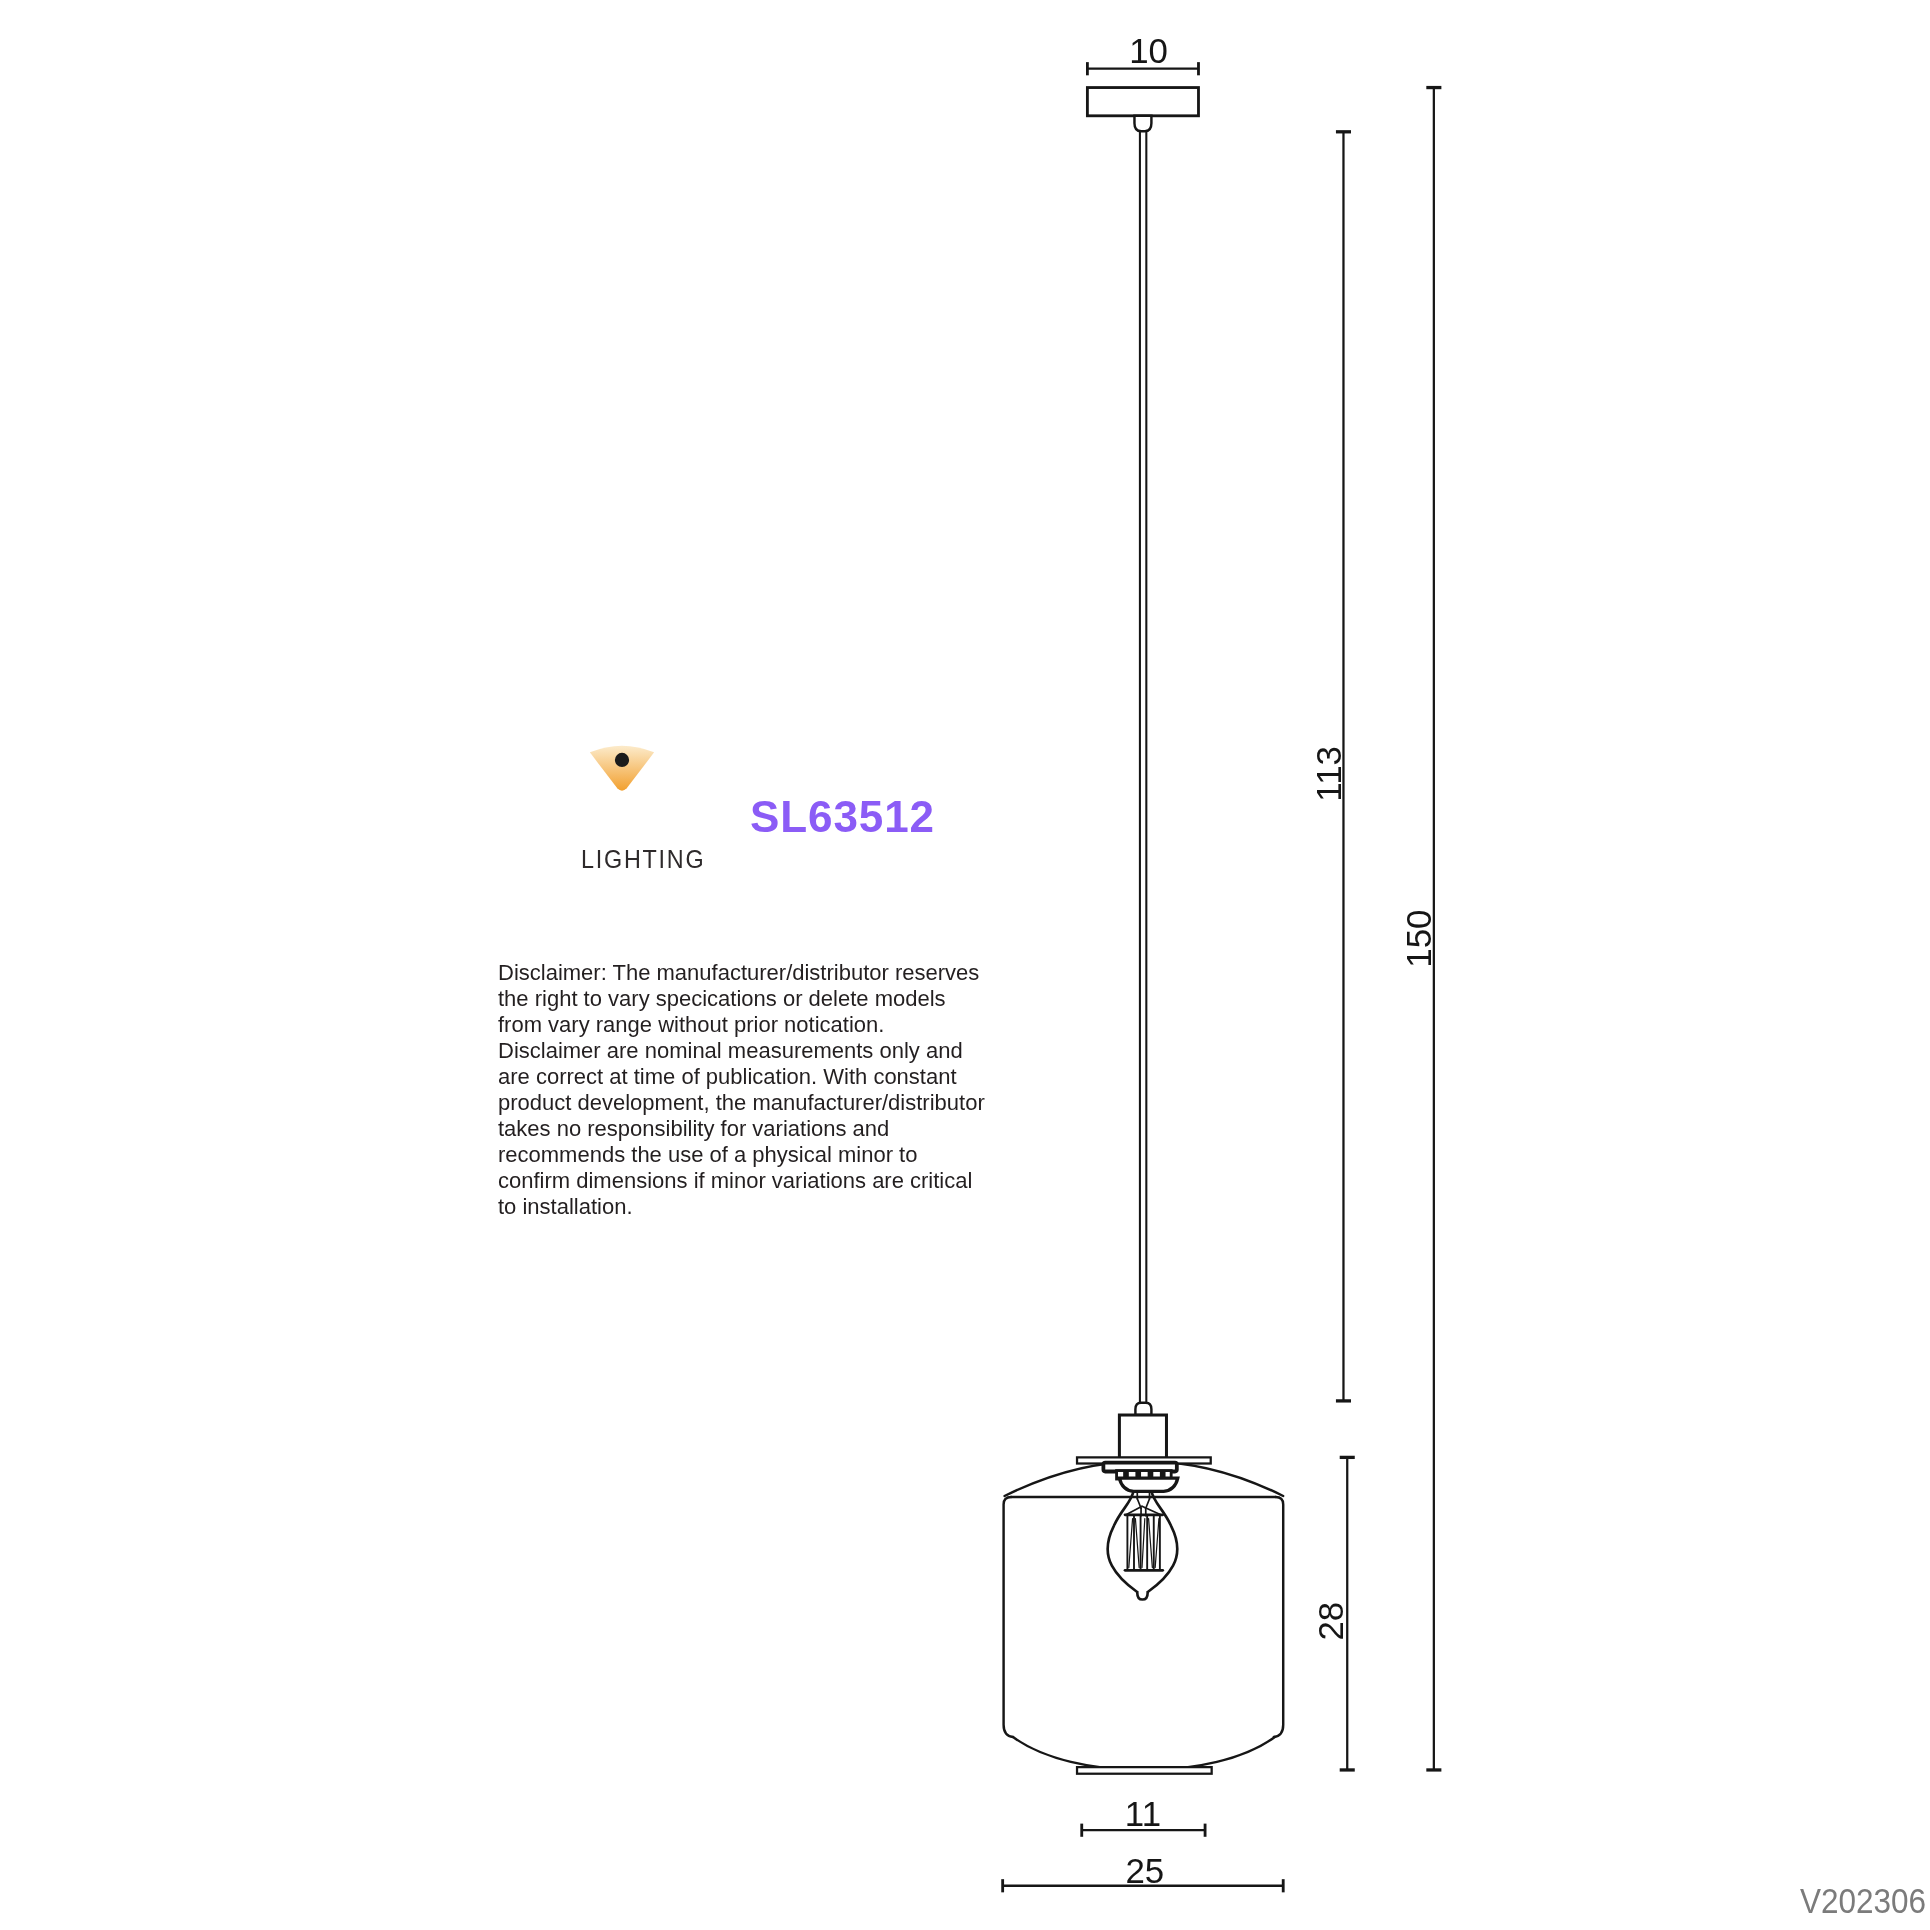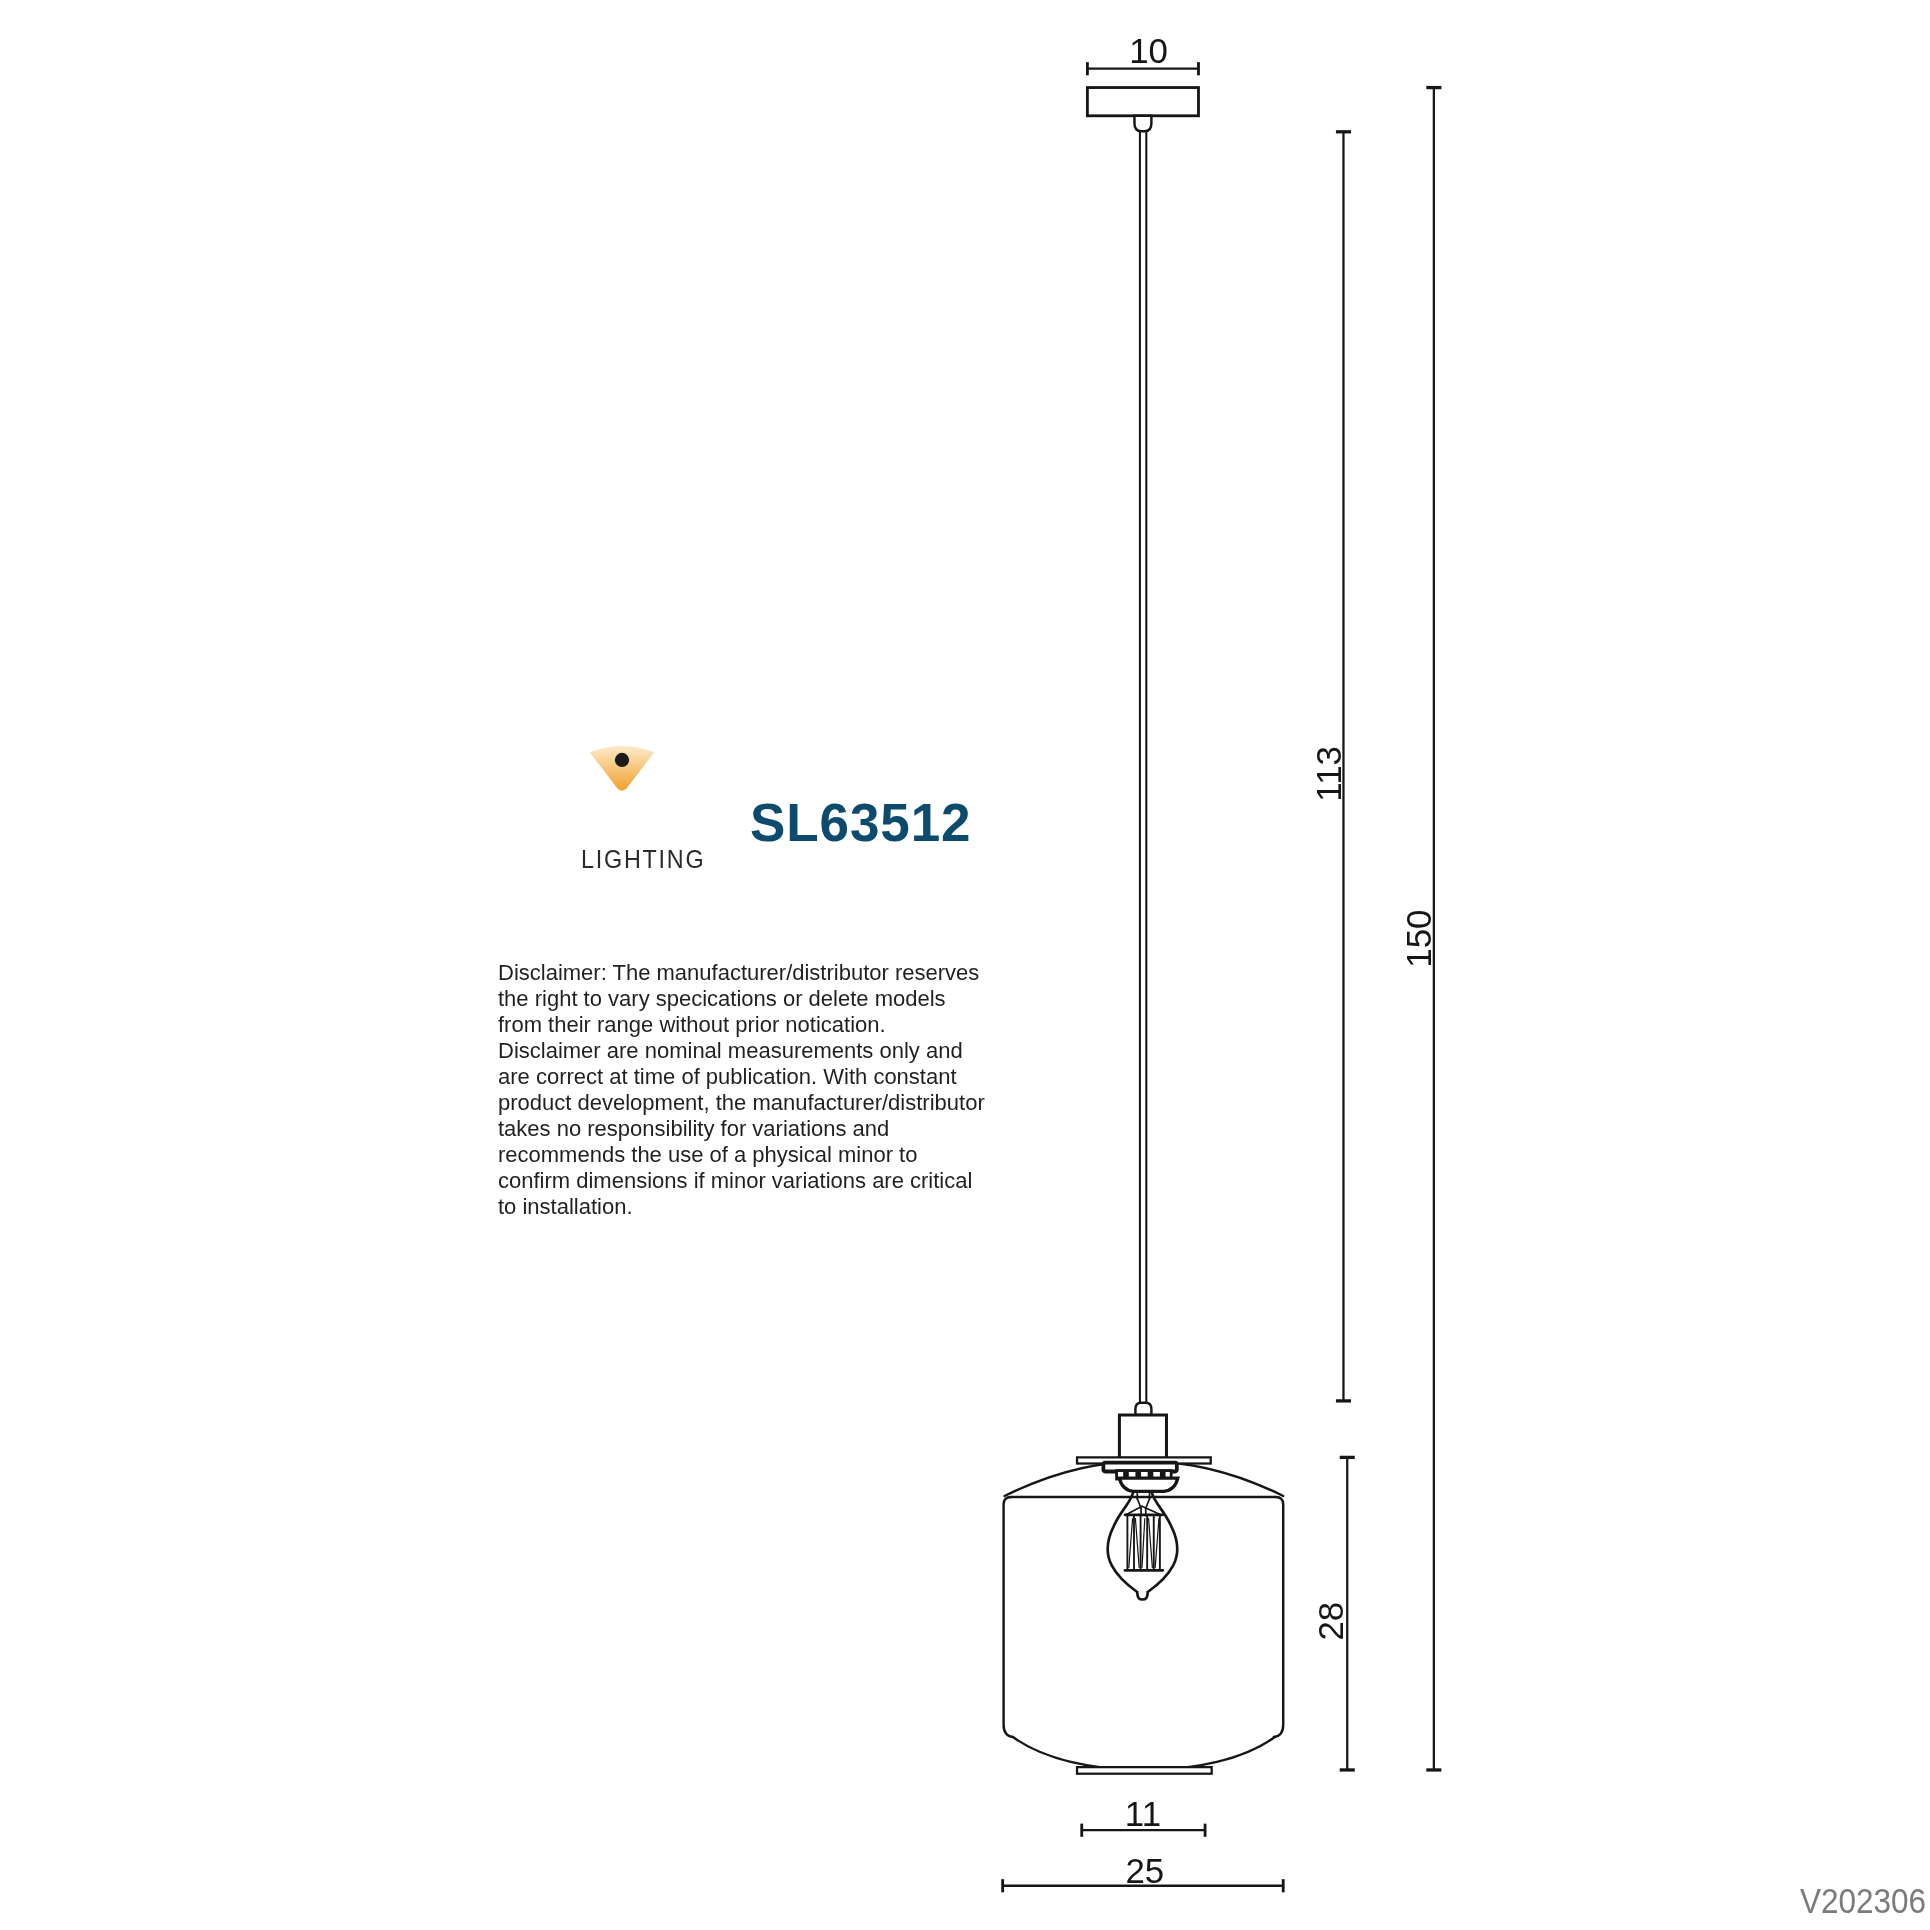--- a/index.html
+++ b/index.html
@@ -8,22 +8,22 @@
   #drawing{position:absolute;left:0;top:0;}
   .dimlabel{font-family:"Liberation Sans",sans-serif;font-size:37px;fill:#161616;}
   
   .logo-block{position:absolute;left:497px;top:747px;width:443px;height:141px;}
   .oriel{position:absolute;left:0;top:0;font-family:"DejaVu Serif","Liberation Serif",serif;
          font-size:98px;line-height:1.08;letter-spacing:-2.8px;color:#231f20;white-space:nowrap;}
   .oriel .o-orange{color:#F1A33B;}
   .cone-svg{position:absolute;left:90px;top:-5.6px;}
   .lighting{position:absolute;left:84px;top:98px;font-size:25.4px;letter-spacing:1.9px;color:#2e2a2b;
             transform:scaleX(0.92);transform-origin:left top;white-space:nowrap;}
-  .model{position:absolute;left:750px;top:792px;font-size:53px;font-weight:bold;
-         letter-spacing:0.9px;color:#0c4a6e;white-space:nowrap;}
+  .model{position:absolute;left:750px;top:792px;font-size:44px;font-weight:bold;
+         letter-spacing:0.9px;color:#8b5cf6;white-space:nowrap;}
   .disclaimer{position:absolute;left:498px;top:916px;font-size:22px;line-height:26px;
               color:#231f20;margin-top:44px;}
   .disclaimer div{white-space:nowrap;}
   .version{position:absolute;left:1800px;top:1881px;font-size:35px;color:#7b7b7b;
            transform:scaleX(0.9);transform-origin:left top;white-space:nowrap;}
 </style>
 </head>
 <body>
 
 <div id="canvas">
@@ -171,21 +171,21 @@
       <circle cx="37" cy="20" r="7.5" fill="#1b1b1b"></circle>
     </svg>
     <div class="lighting">LIGHTING</div>
   </div>
 
   <div class="model">SL63512</div>
 
   <div class="disclaimer">
       <div>Disclaimer: The manufacturer/distributor reserves</div>
       <div>the right to vary specications or delete models</div>
-      <div>from their range without prior notication.</div>
+      <div>from vary range without prior notication.</div>
       <div>Disclaimer are nominal measurements only and</div>
       <div>are correct at time of publication. With constant</div>
       <div>product development, the manufacturer/distributor</div>
       <div>takes no responsibility for variations and</div>
       <div>recommends the use of a physical minor to</div>
       <div>confirm dimensions if minor variations are critical</div>
       <div>to installation.</div>
     </div>
 
   <div class="version">V202306</div>

